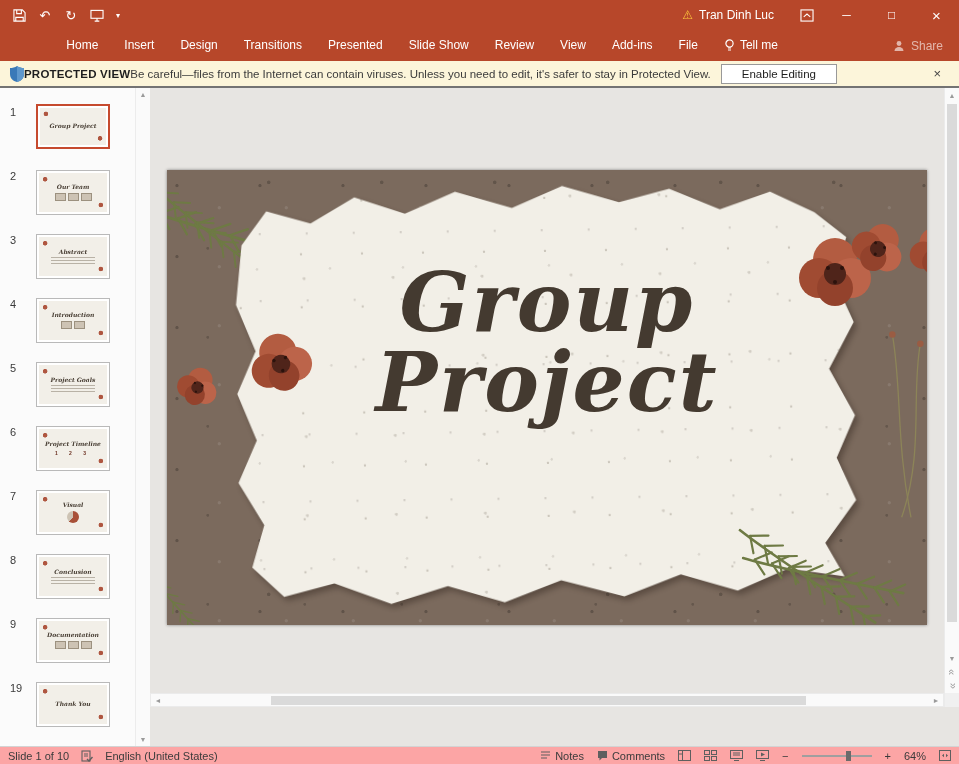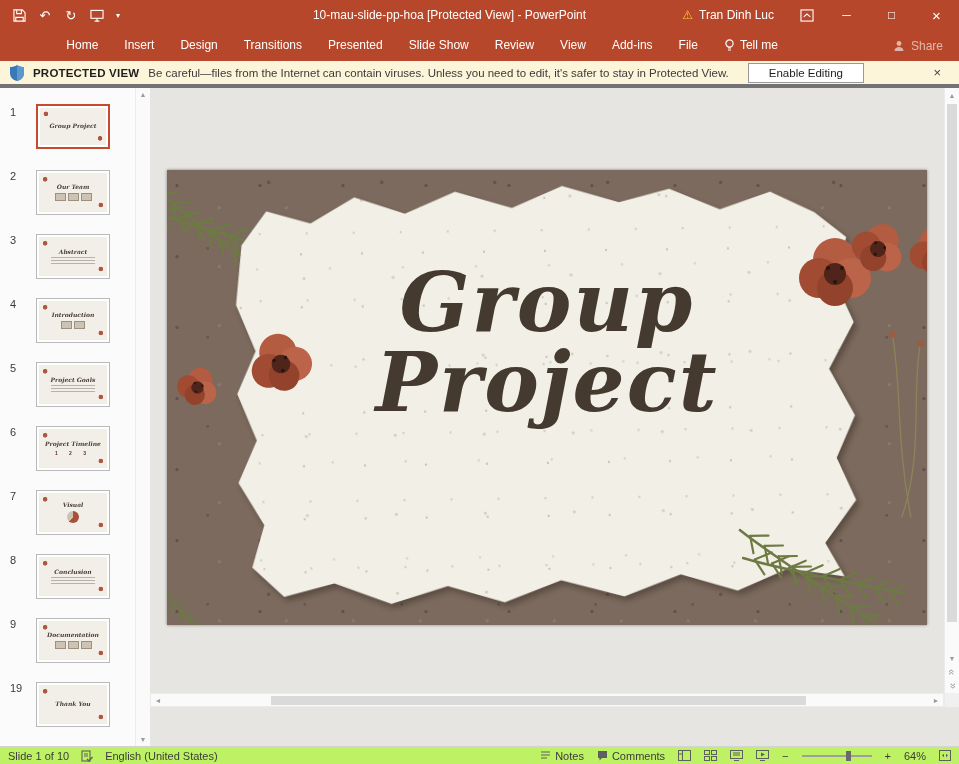--- a/index.html
+++ b/index.html
@@ -18,21 +18,21 @@
   .win-btn { width:45px; height:30px; display:flex; align-items:center; justify-content:center; font-size:12px; }
   .win-btn.close { font-size:15px; }
 
   
   .tabs { position:absolute; top:30px; left:0; right:0; height:31px; background:#B7472A; display:flex; align-items:stretch; color:#fff; }
   .tab { padding:0 13px; font-size:12px; line-height:31px; white-space:nowrap; display:flex; align-items:center; gap:5px; }
   .tab-file { padding:0 17px;margin-top:48px; }
   .share { margin-left:auto; margin-right:16px; display:flex; align-items:center; gap:6px; font-size:12px; opacity:.6; }
 
   
-  .pv-bar { position:absolute; top:61px; left:0; right:0; height:27px; background:#FCF5DA; border-bottom:4px solid #737373; display:flex; align-items:center; padding:0 10px; gap:9px; font-size:11.5px; color:#3B3B3B; z-index:8; }
+  .pv-bar { position:absolute; top:61px; left:0; right:0; height:27px; background:#FCF5DA; border-bottom:2px solid #737373; display:flex; align-items:center; padding:0 10px; font-size:11.5px; color:#3B3B3B; z-index:8; }
   .pv-label { font-weight:bold; color:#1E1E1E; letter-spacing:.2px; }
   .pv-msg { white-space:nowrap; }
   .pv-btn { margin-left:10px; background:#FFFFFF; border:1px solid #999; padding:3px 20px; font-size:11.5px; color:#1E1E1E; }
   .pv-close { margin-left:auto; padding:0 8px; color:#444; font-size:13px; }
 
   
   .main { position:absolute; top:88px; left:0; right:0; bottom:18px; }
 
   
   .pane { position:absolute; left:0; top:0; bottom:0; width:135px; background:#FBFBFB; }
@@ -84,21 +84,21 @@
   .h-arrow { position:absolute; top:0; width:14px; height:12px; display:flex; align-items:center; justify-content:center; font-size:7px; color:#9A9A9A; }
   .vscroll { position:absolute; right:0; top:0; width:15px; height:619px; background:#FAFAFA; border-left:1px solid #EBEBEB; display:flex; flex-direction:column; }
   .vbtn { height:14px; display:flex; align-items:center; justify-content:center; font-size:7px; color:#9A9A9A; flex:0 0 auto; }
   .vtrack { flex:1 1 auto; position:relative; }
   .vthumb { position:absolute; left:2px; right:2px; top:2px; height:518px; background:#DADADA; }
   .rot-up { display:inline-block; transform:rotate(90deg); font-size:11px; }
   .rot-down { display:inline-block; transform:rotate(-90deg); font-size:11px; }
   .corner { height:14px; background:#F0F0F0; flex:0 0 auto; }
 
   
-  .statusbar { position:absolute; left:0; right:0; bottom:0; height:18px; background:#bef264; border-top:1px solid #D3D3D3; display:flex; align-items:center; padding:0 8px; font-size:11px; color:#3B3B3B; }
+  .statusbar { position:absolute; left:0; right:0; bottom:0; height:18px; background:#fca5a5; border-top:1px solid #D3D3D3; display:flex; align-items:center; padding:0 8px; font-size:11px; color:#3B3B3B; }
   .sb-left { display:flex; align-items:center; gap:12px; }
   .sb-right { margin-left:auto; display:flex; align-items:center; gap:13px; }
   .sb-item { display:flex; align-items:center; gap:4px; white-space:nowrap; }
   .zslider { width:70px; height:2px; background:#9F9F9F; position:relative; }
   .zhandle { position:absolute; left:44px; top:-4px; width:5px; height:10px; background:#6B6B6B; }
   svg { display:block; }
 </style>
 </head>
 <body>
 
@@ -158,21 +158,20 @@
     <span class="tb-btn">↶</span>
     <span class="tb-btn">↻</span>
     <span class="tb-btn">
       <svg width="14" height="13" viewBox="0 0 15 14">
           <rect x="1" y="1.5" width="13" height="8.5" fill="none" stroke="#fff" stroke-width="1.2"></rect>
           <path d="M5,13 h5 M7.5,10 v3" stroke="#fff" stroke-width="1.2"></path>
         </svg>
     </span>
     <span class="tb-btn tb-caret">▾</span>
   </div>
-  <div class="tb-title">10-mau-slide-pp-hoa [Protected View]  -  PowerPoint</div>
   <div class="tb-right">
     <div class="account">
       <span class="warn">⚠</span>
       <span>Tran Dinh Luc</span>
     </div>
     <span class="tb-btn" style="width:34px;">
       <svg width="14" height="13" viewBox="0 0 15 14">
           <rect x="1" y="1" width="13" height="12" fill="none" stroke="#fff" stroke-width="1.2"></rect>
           <path d="M4,8.5 L7.5,5.5 L11,8.5" fill="none" stroke="#fff" stroke-width="1.2"></path>
         </svg>

